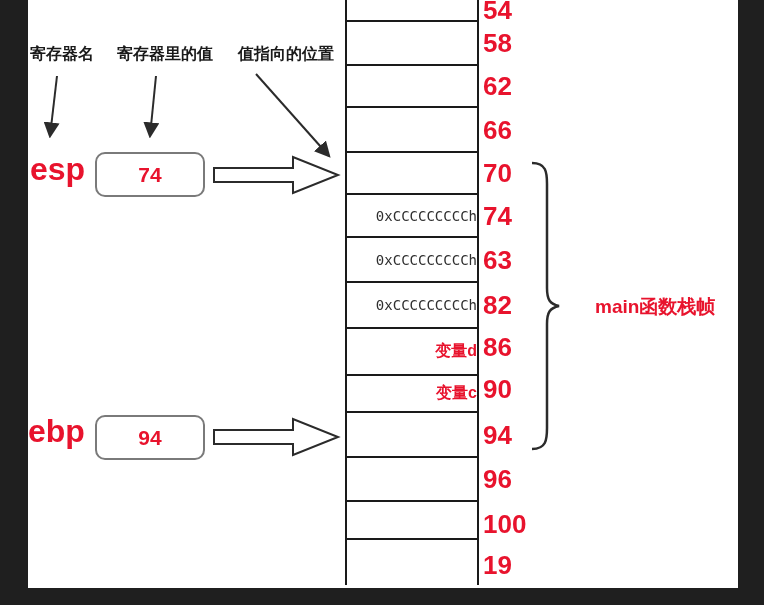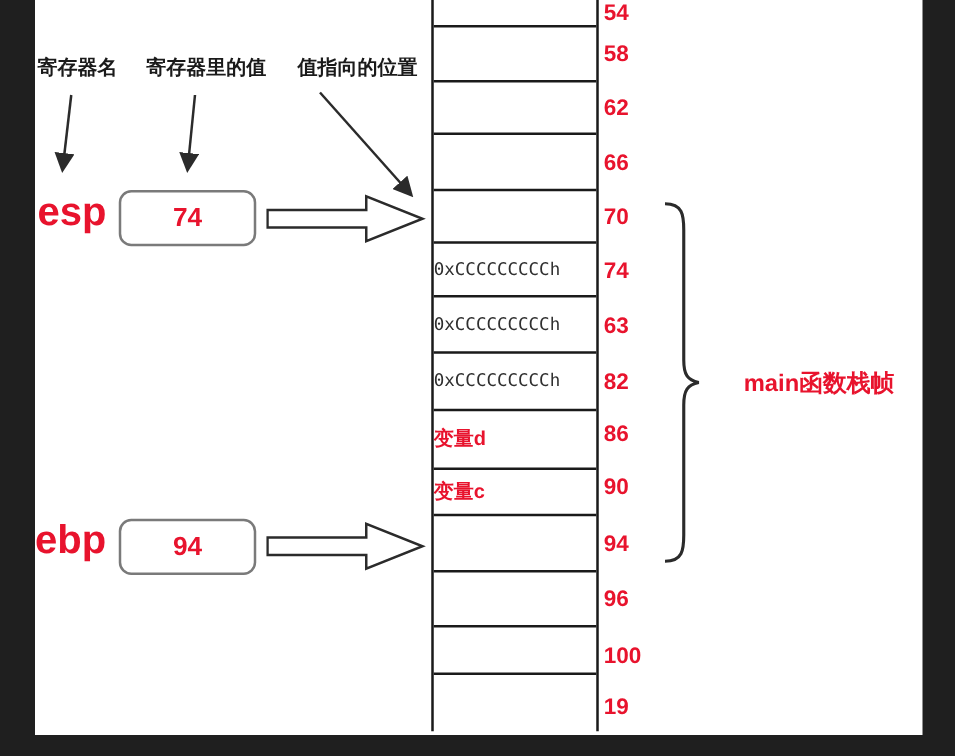--- a/index.html
+++ b/index.html
@@ -16,26 +16,26 @@
     position:absolute;width:110px;height:45px;border:2px solid #7a7a7a;border-radius:10px;
     background:#fff;display:flex;align-items:center;justify-content:center;box-sizing:border-box;
   }
   .value-box span{font-weight:bold;font-size:21px;color:var(--red);}
   .stack-table{
     position:absolute;left:345px;top:0;width:134px;height:585px;background:#fff;
     border-left:2px solid var(--line);border-right:2px solid var(--line);box-sizing:border-box;
   }
   .stack-row{
     box-sizing:border-box;border-bottom:2px solid var(--line);
-    display:flex;align-items:center;justify-content:flex-start;overflow:hidden;
+    display:flex;align-items:center;justify-content:flex-end;overflow:hidden;
   }
   .cell-mono{font-family:"DejaVu Sans Mono","Liberation Mono",monospace;font-size:14px;color:#2f2f2f;}
   .cell-red{font-weight:bold;font-size:16px;color:var(--red);}
   #address-labels{position:absolute;left:483px;top:0;width:70px;height:585px;}
-  .addr{position:absolute;left:0;font-weight:bold;font-size:18px;line-height:21px;color:var(--red);white-space:nowrap;}
+  .addr{position:absolute;left:0;font-weight:bold;font-size:26px;line-height:21px;color:var(--red);white-space:nowrap;}
   .main-label{position:absolute;font-weight:bold;font-size:19px;color:var(--red);white-space:nowrap;}
   svg{display:block;}
 </style>
 </head>
 <body>
 
 <div class="page" style="--red: #e8132d;">
 
   <div class="canvas"></div>
 

